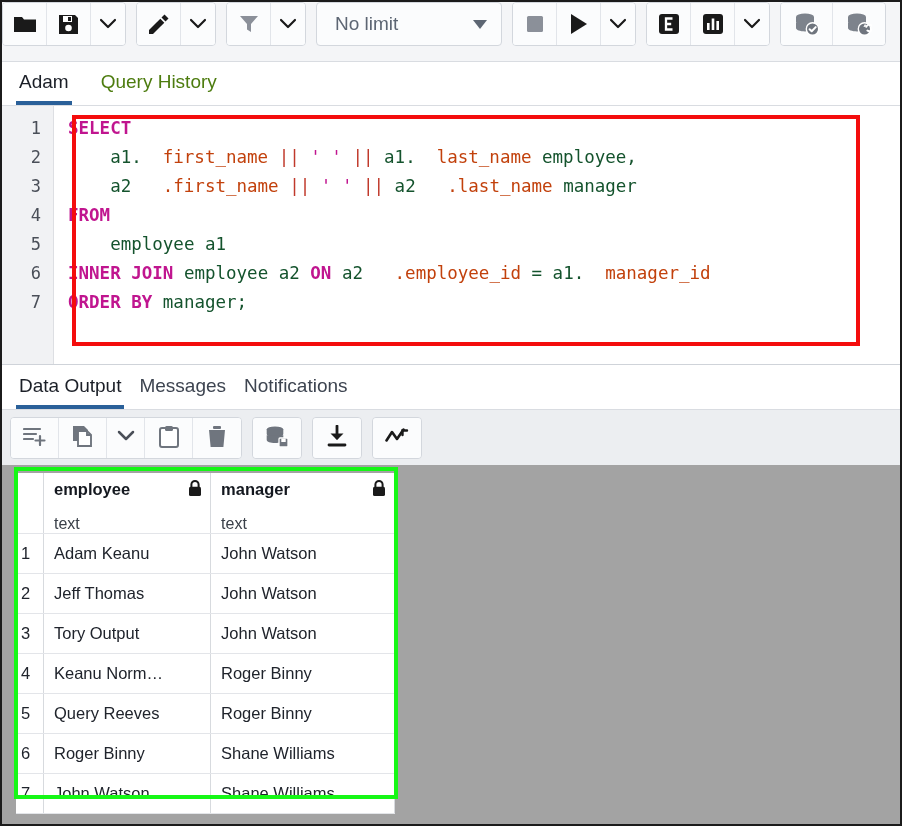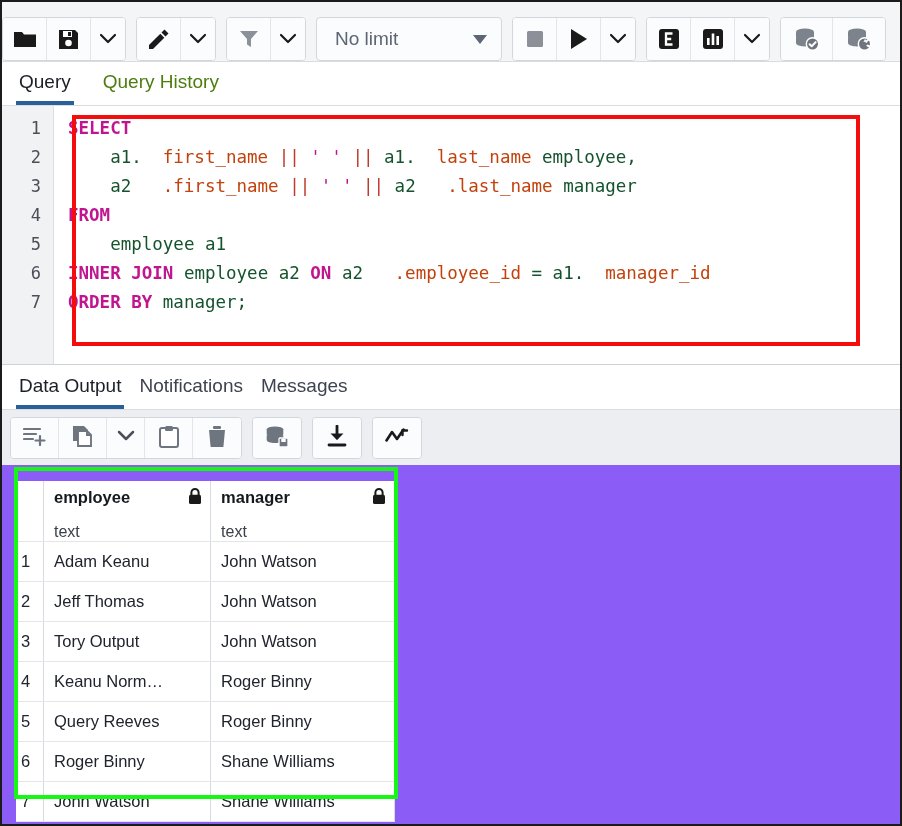--- a/index.html
+++ b/index.html
@@ -17,21 +17,21 @@
     background: #ffffff;
     overflow: hidden;
   }
 
   
   .toolbar {
     height: 60px;
     background: #f4f5f7;
     border-bottom: 1px solid #d9dce1;
     display: flex;
-    align-items: flex-end;
+    align-items: flex-start;
     padding: 0 0;
     gap: 10px;
   }
   .grp {
     display: flex;
     align-items: center;
     background: #fbfcfd;
     border: 1px solid #d3d7dd;
     border-radius: 4px;
     height: 44px;
@@ -193,24 +193,24 @@
     padding: 0;
   }
   .rbtn:last-child { border-right: none; }
   .rbtn.chev { width: 38px; }
   .gray { fill: #6f757e; }
   .gray-s { stroke: #6f757e; fill: none; stroke-width: 2.2; }
 
   
   .gridarea {
     position: relative;
-    background: #8b5cf6;
+    background: #a3a3a3;
     height: 360px;
     padding-left: 14px;
-    padding-top: 16px;
+    padding-top: 8px;
   }
   table.grid {
     border-collapse: collapse;
     table-layout: fixed;
     width: 379px;
     background: #fff;
   }
   table.grid th, table.grid td {
     border-right: 1px solid #d7dade;
     border-bottom: 1px solid #e3e5e9;
@@ -402,42 +402,42 @@
             <path d="M21.4 18.6a3.3 3.3 0 10-1.1-3.8" stroke="#fff" stroke-width="1.9" fill="none" stroke-linecap="round"></path>
             <path d="M19.1 11.8l1.3 2.8-3 .3z" fill="#fff"></path>
           </svg>
         </span>
       </button>
     </div>
 
   </div>
 
   <div class="qtabs">
-    <div class="qtab active">Query</div>
+    <div class="qtab active">Adam</div>
     <div class="qtab">Query History</div>
   </div>
 
   <div class="editor-wrap">
     <div class="gutter" id="gutter">
         <div>1</div>
         <div>2</div>
         <div>3</div>
         <div>4</div>
         <div>5</div>
         <div>6</div>
         <div>7</div>
       </div>
     <div class="code" id="code"><div><span class="kw">SELECT</span></div><div><span class="op">    a1.</span><span class="col">first_name</span><span class="op"> </span><span class="pipe">||</span><span class="op"> </span><span class="str">' '</span><span class="op"> </span><span class="pipe">||</span><span class="op"> a1.</span><span class="col">last_name</span><span class="op"> employee,</span></div><div><span class="op">    a2 </span><span class="col">.first_name</span><span class="op"> </span><span class="pipe">||</span><span class="op"> </span><span class="str">' '</span><span class="op"> </span><span class="pipe">||</span><span class="op"> a2 </span><span class="col">.last_name</span><span class="op"> manager</span></div><div><span class="kw">FROM</span></div><div><span class="op">    employee a1</span></div><div><span class="kw">INNER JOIN</span><span class="op"> employee a2 </span><span class="kw">ON</span><span class="op"> a2 </span><span class="col">.employee_id</span><span class="op"> = a1.</span><span class="col">manager_id</span></div><div><span class="kw">ORDER BY</span><span class="op"> manager;</span></div></div>
   </div>
   <div class="redbox"></div>
 
   <div class="otabs">
     <div class="otab active">Data Output</div>
+    <div class="otab">Messages</div>
     <div class="otab">Notifications</div>
-    <div class="otab">Messages</div>
   </div>
 
   <div class="rtoolbar">
 
     <div class="rgrp">
       <button class="rbtn">
         <span>
           <svg width="24" height="20" viewBox="0 0 24 20">
             <path d="M1 3h16M1 8h12M1 13h9" class="gray-s" stroke-linecap="round"></path>
             <path d="M17 10v9M12.5 14.5h9" class="gray-s" stroke-linecap="round"></path>

